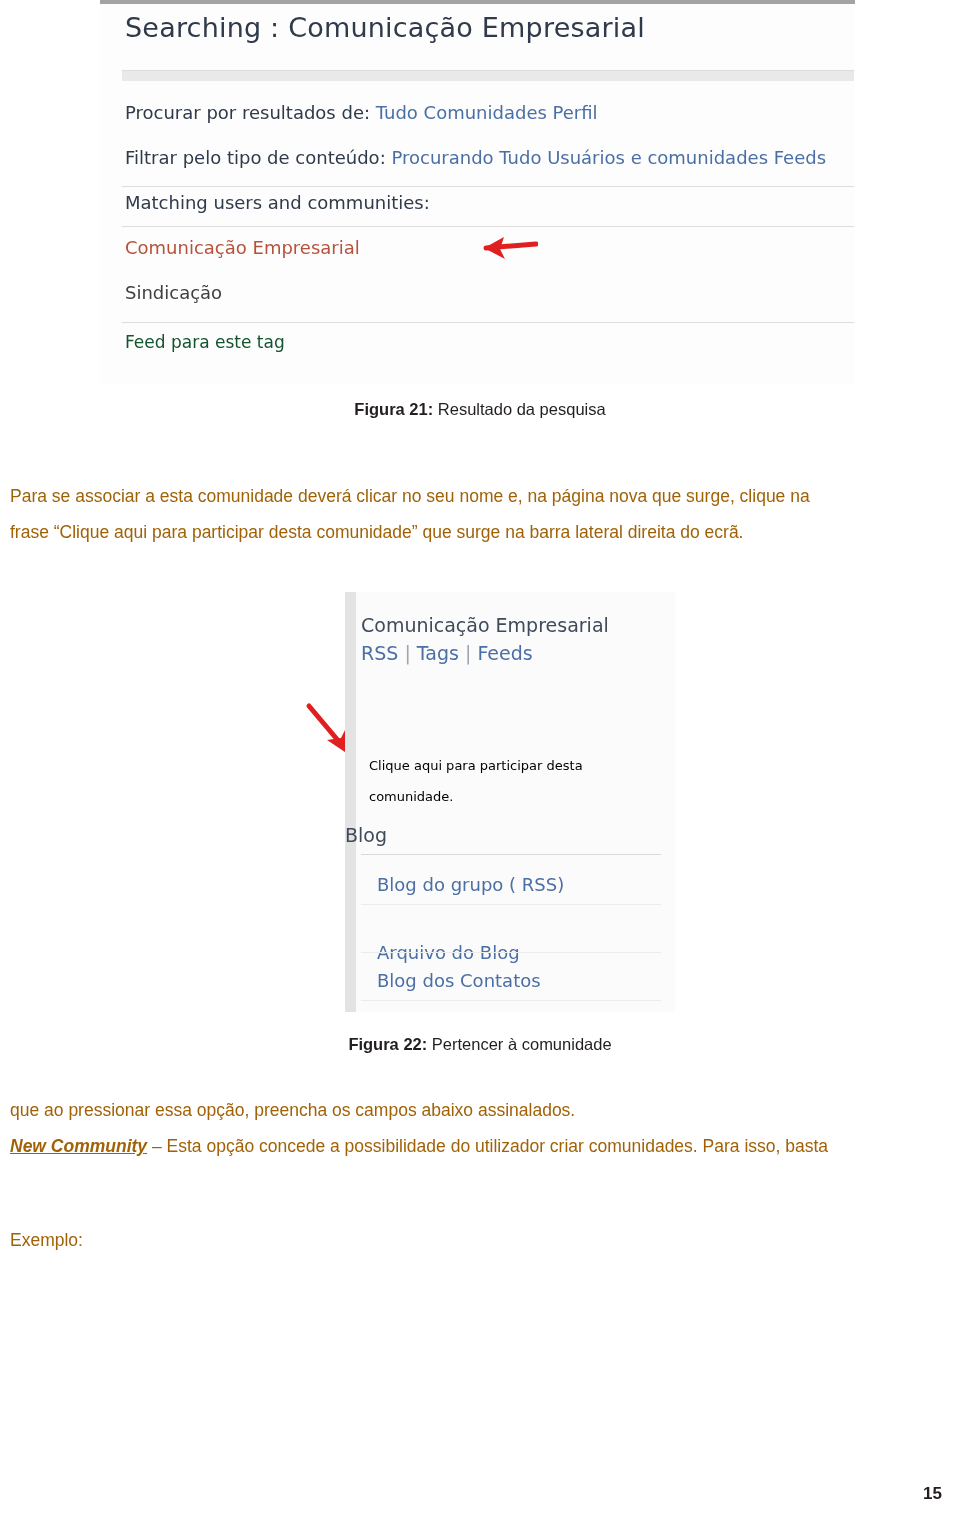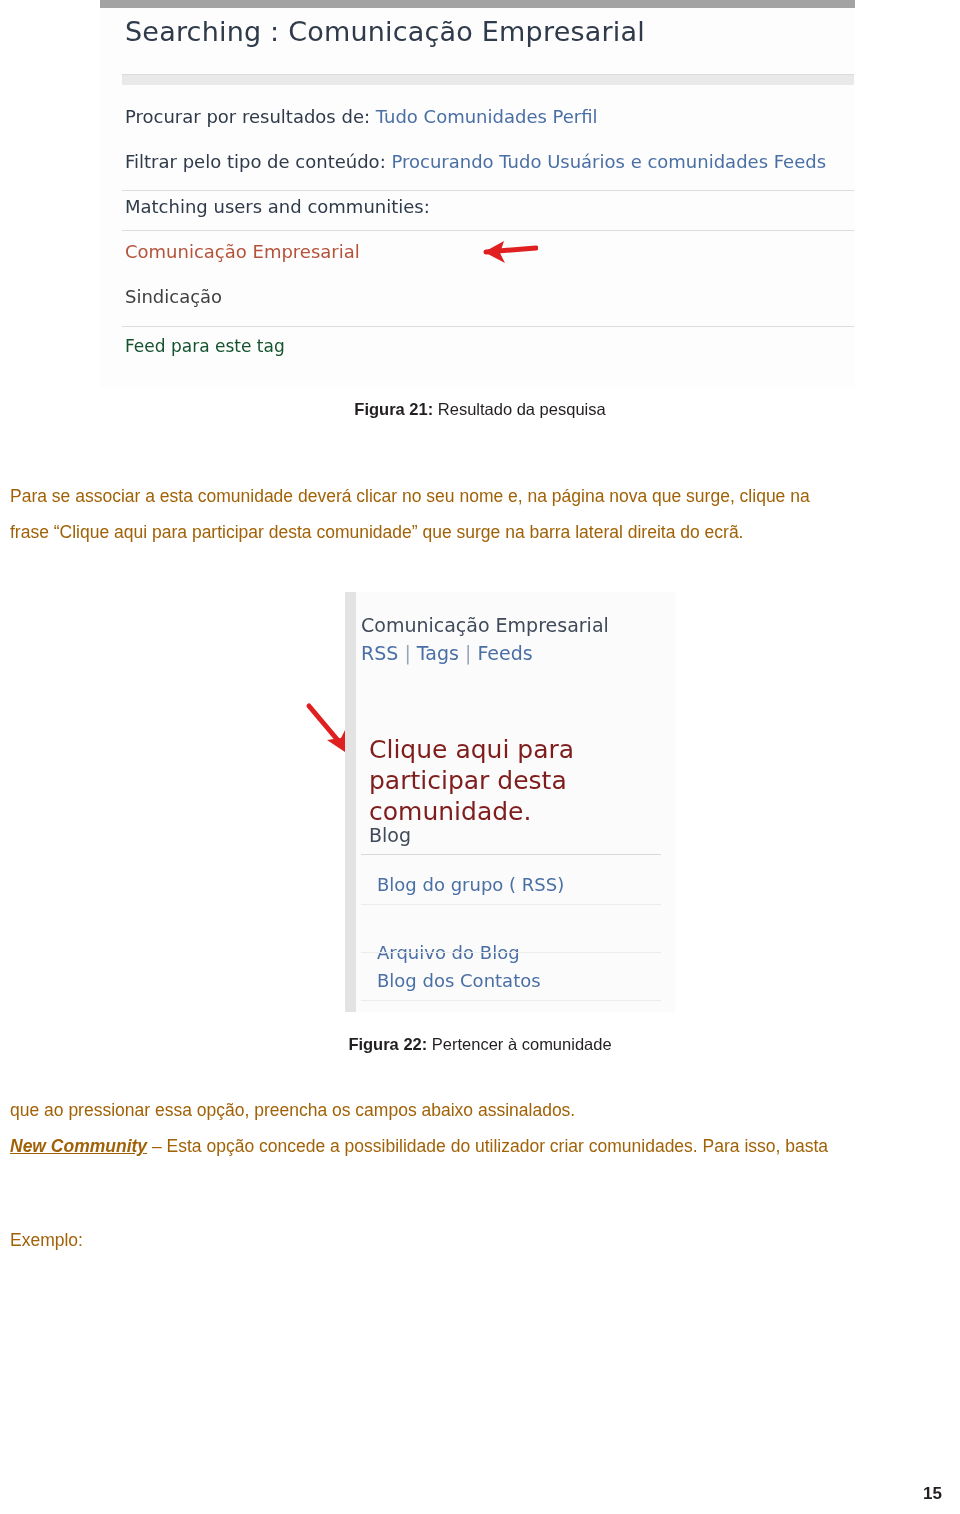--- a/index.html
+++ b/index.html
@@ -17,21 +17,21 @@
   }
 
   
   .shot1 {
     position: absolute;
     left: 100px;
     top: 0px;
     width: 755px;
     height: 380px;
     background: #fdfdfd;
-    border-top: 8px solid #a3a3a3;
+    border-top: 4px solid #a3a3a3;
     text-decoration: underline;
   }
   .shot1 .title {
     position: absolute;
     left: 25px;
     top: 8px;
     font-size: 27px;
     color: #2f3a4a;
     font-family: "DejaVu Sans", sans-serif;
     letter-spacing: 0.2px;
@@ -149,30 +149,30 @@
     position: absolute;
     left: 16px; top: 50px;
     font-size: 19px;
     color: #4a6fa5;
     font-family: "DejaVu Sans", sans-serif;
     white-space: nowrap;
   }
   .shot2 .t2 .sep { color: #9aa6b4; }
   .shot2 .cta {
     position: absolute;
-    left: 24px; top: 142px;
+    left: 24px; top: 158px;
     width: 300px;
-    font-size: 25px;
+    font-size: 13px;
     line-height: 31px;
-    color: #7f1d1d;
+    color: #000000;
     font-family: "DejaVu Sans", sans-serif;
   }
   .shot2 .blog {
     position: absolute;
-    left: 24px; top: 232px;
+    left: 0; top: 232px;
     font-size: 19px;
     color: #3f4a5a;
     font-family: "DejaVu Sans", sans-serif;
     text-align: center;
   }
   .shot2 .uline {
     position: absolute;
     left: 16px;
     width: 300px;
     height: 1px;

